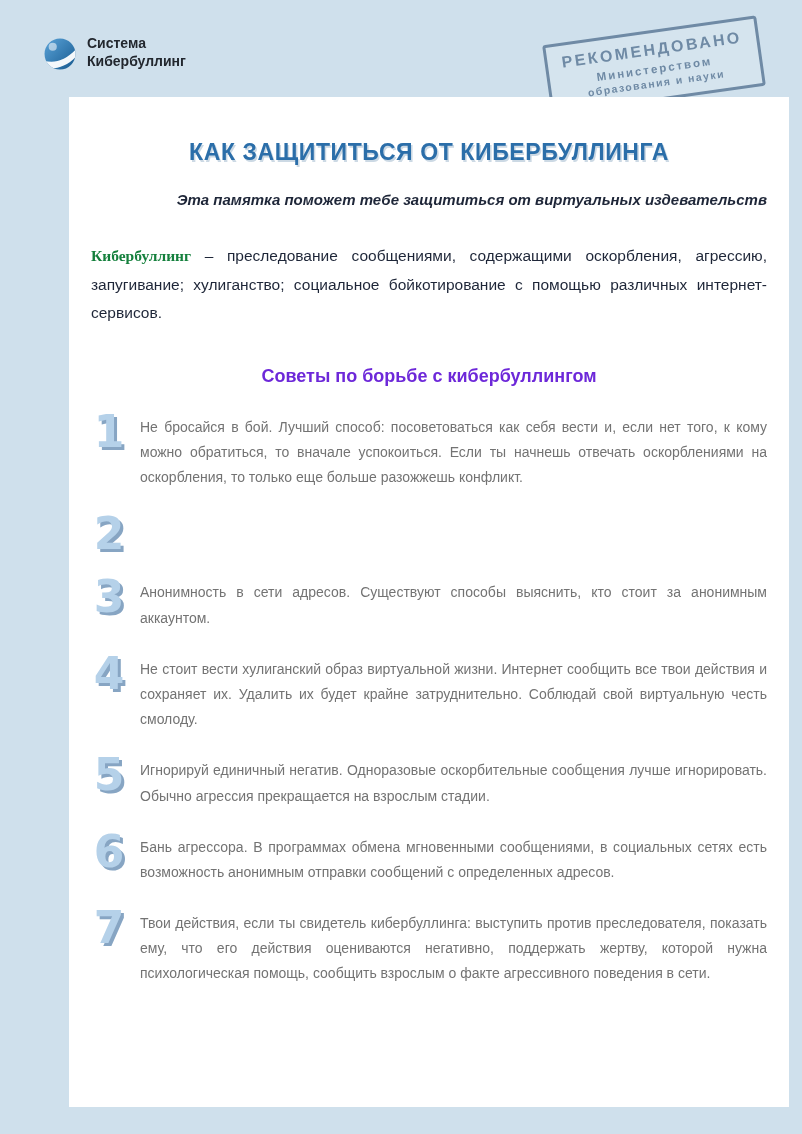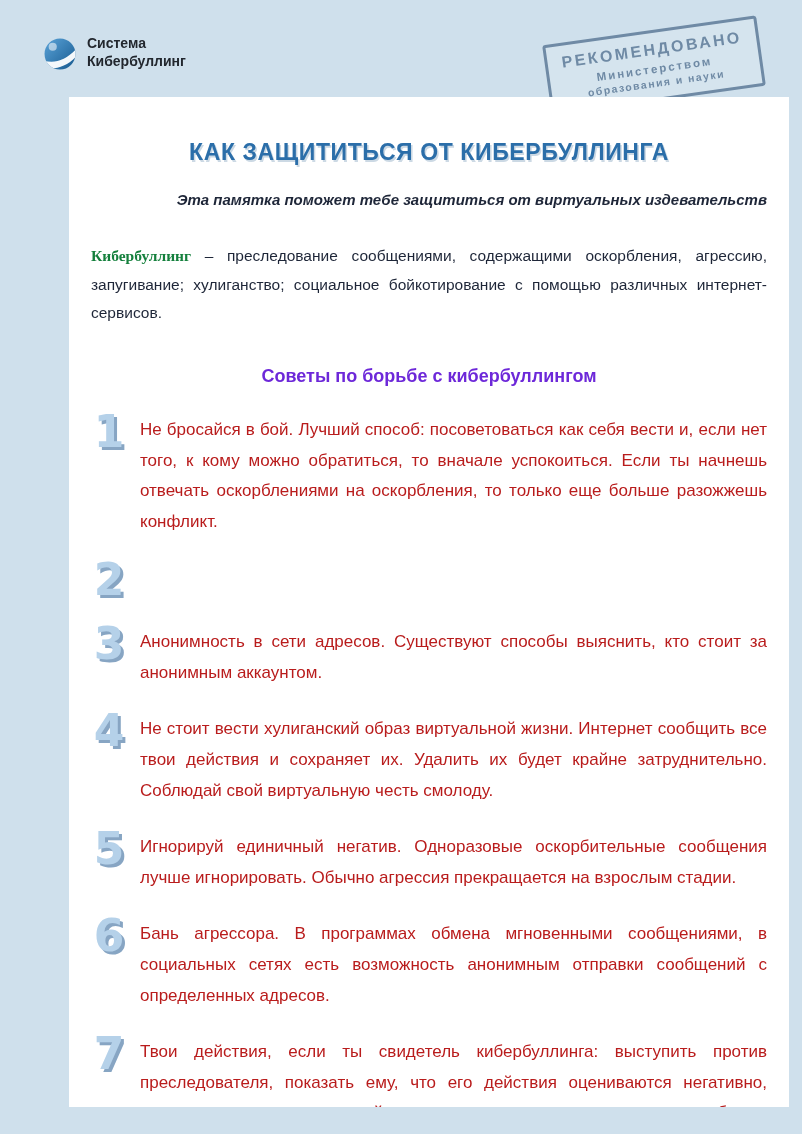--- a/index.html
+++ b/index.html
@@ -76,23 +76,23 @@
     flex:0 0 36px;
     text-align:center;
     font-family:"DejaVu Sans",sans-serif;
     font-size:44px; font-weight:bold; line-height:0.95;
     color:#b5d1e9;
     text-shadow:3px 3px 0 #87a5c3;
     margin-top:-4px;
   }
   .tip-text {
     flex:1;
-    font-size:17px; line-height:1.8;
+    font-size:14px; line-height:1.8;
     text-align:justify;
-    color:#b91c1c;
+    color:#737373;
   }
 </style>
 </head>
 <body>
 
 <header>
   <div class="logo">
     <span class="logo-icon">
       <svg width="40" height="40" viewBox="0 0 44 44">
         <defs>

